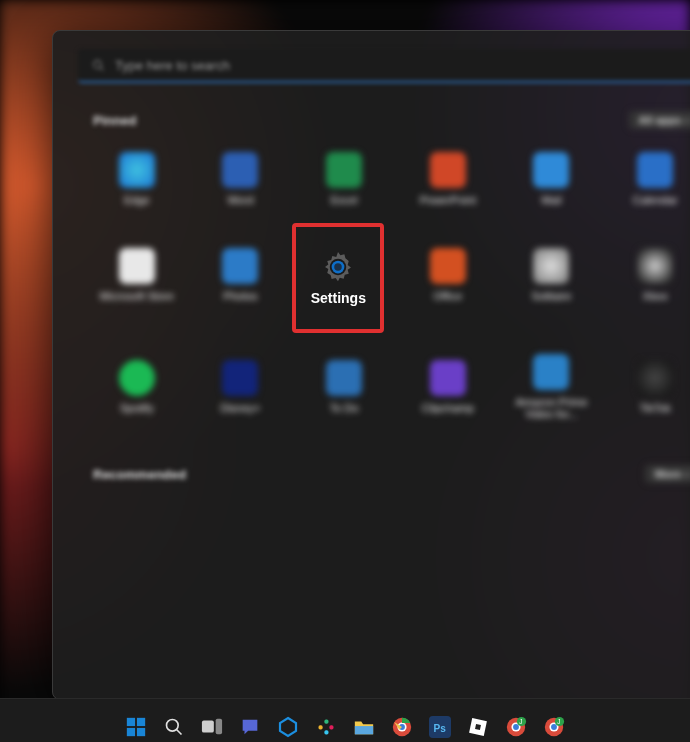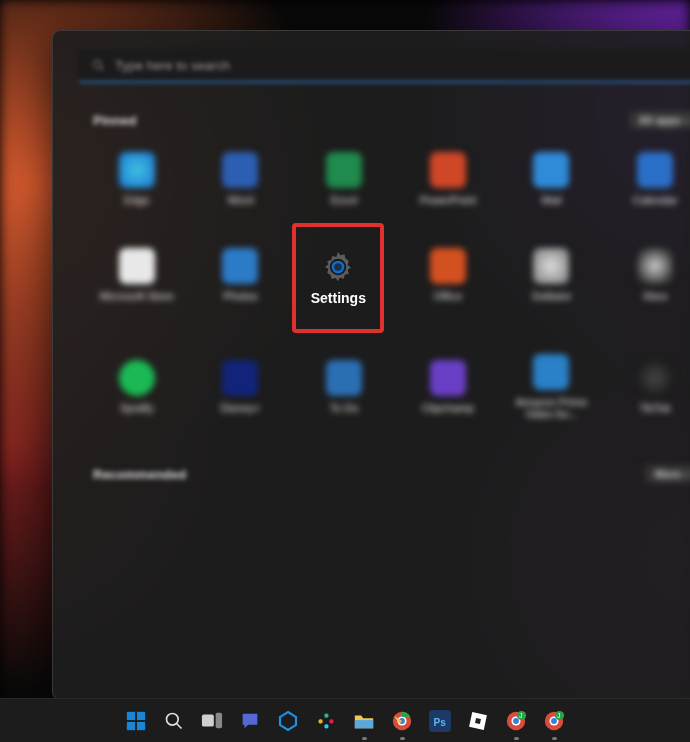--- a/index.html
+++ b/index.html
@@ -95,21 +95,21 @@
   .avatar {
     width: 32px; height: 32px; border-radius: 50%; background: #3a3a3a;
     display: flex; align-items: center; justify-content: center;
   }
   .user .name { font-size: 13px; color: #eee; }
   .power { width: 20px; height: 20px; color: #ddd; }
   .taskbar {
     position: absolute; left: 0; right: 0; bottom: 0;
     height: 44px; background: #1c1c1c;
     border-top: 1px solid #2a2a2a;
-    display: flex; align-items: center; justify-content: center;
+    display: flex; align-items: flex-end; justify-content: center;
     gap: 8px;
   }
   .tb-item {
     width: 30px; height: 30px; border-radius: 4px;
     display: flex; align-items: center; justify-content: center;
     position: relative;
   }
   .tb-dot { position: absolute; bottom: -4px; width: 5px; height: 3px; border-radius: 2px; background: #777; }
   svg { display: block; }
 </style>

